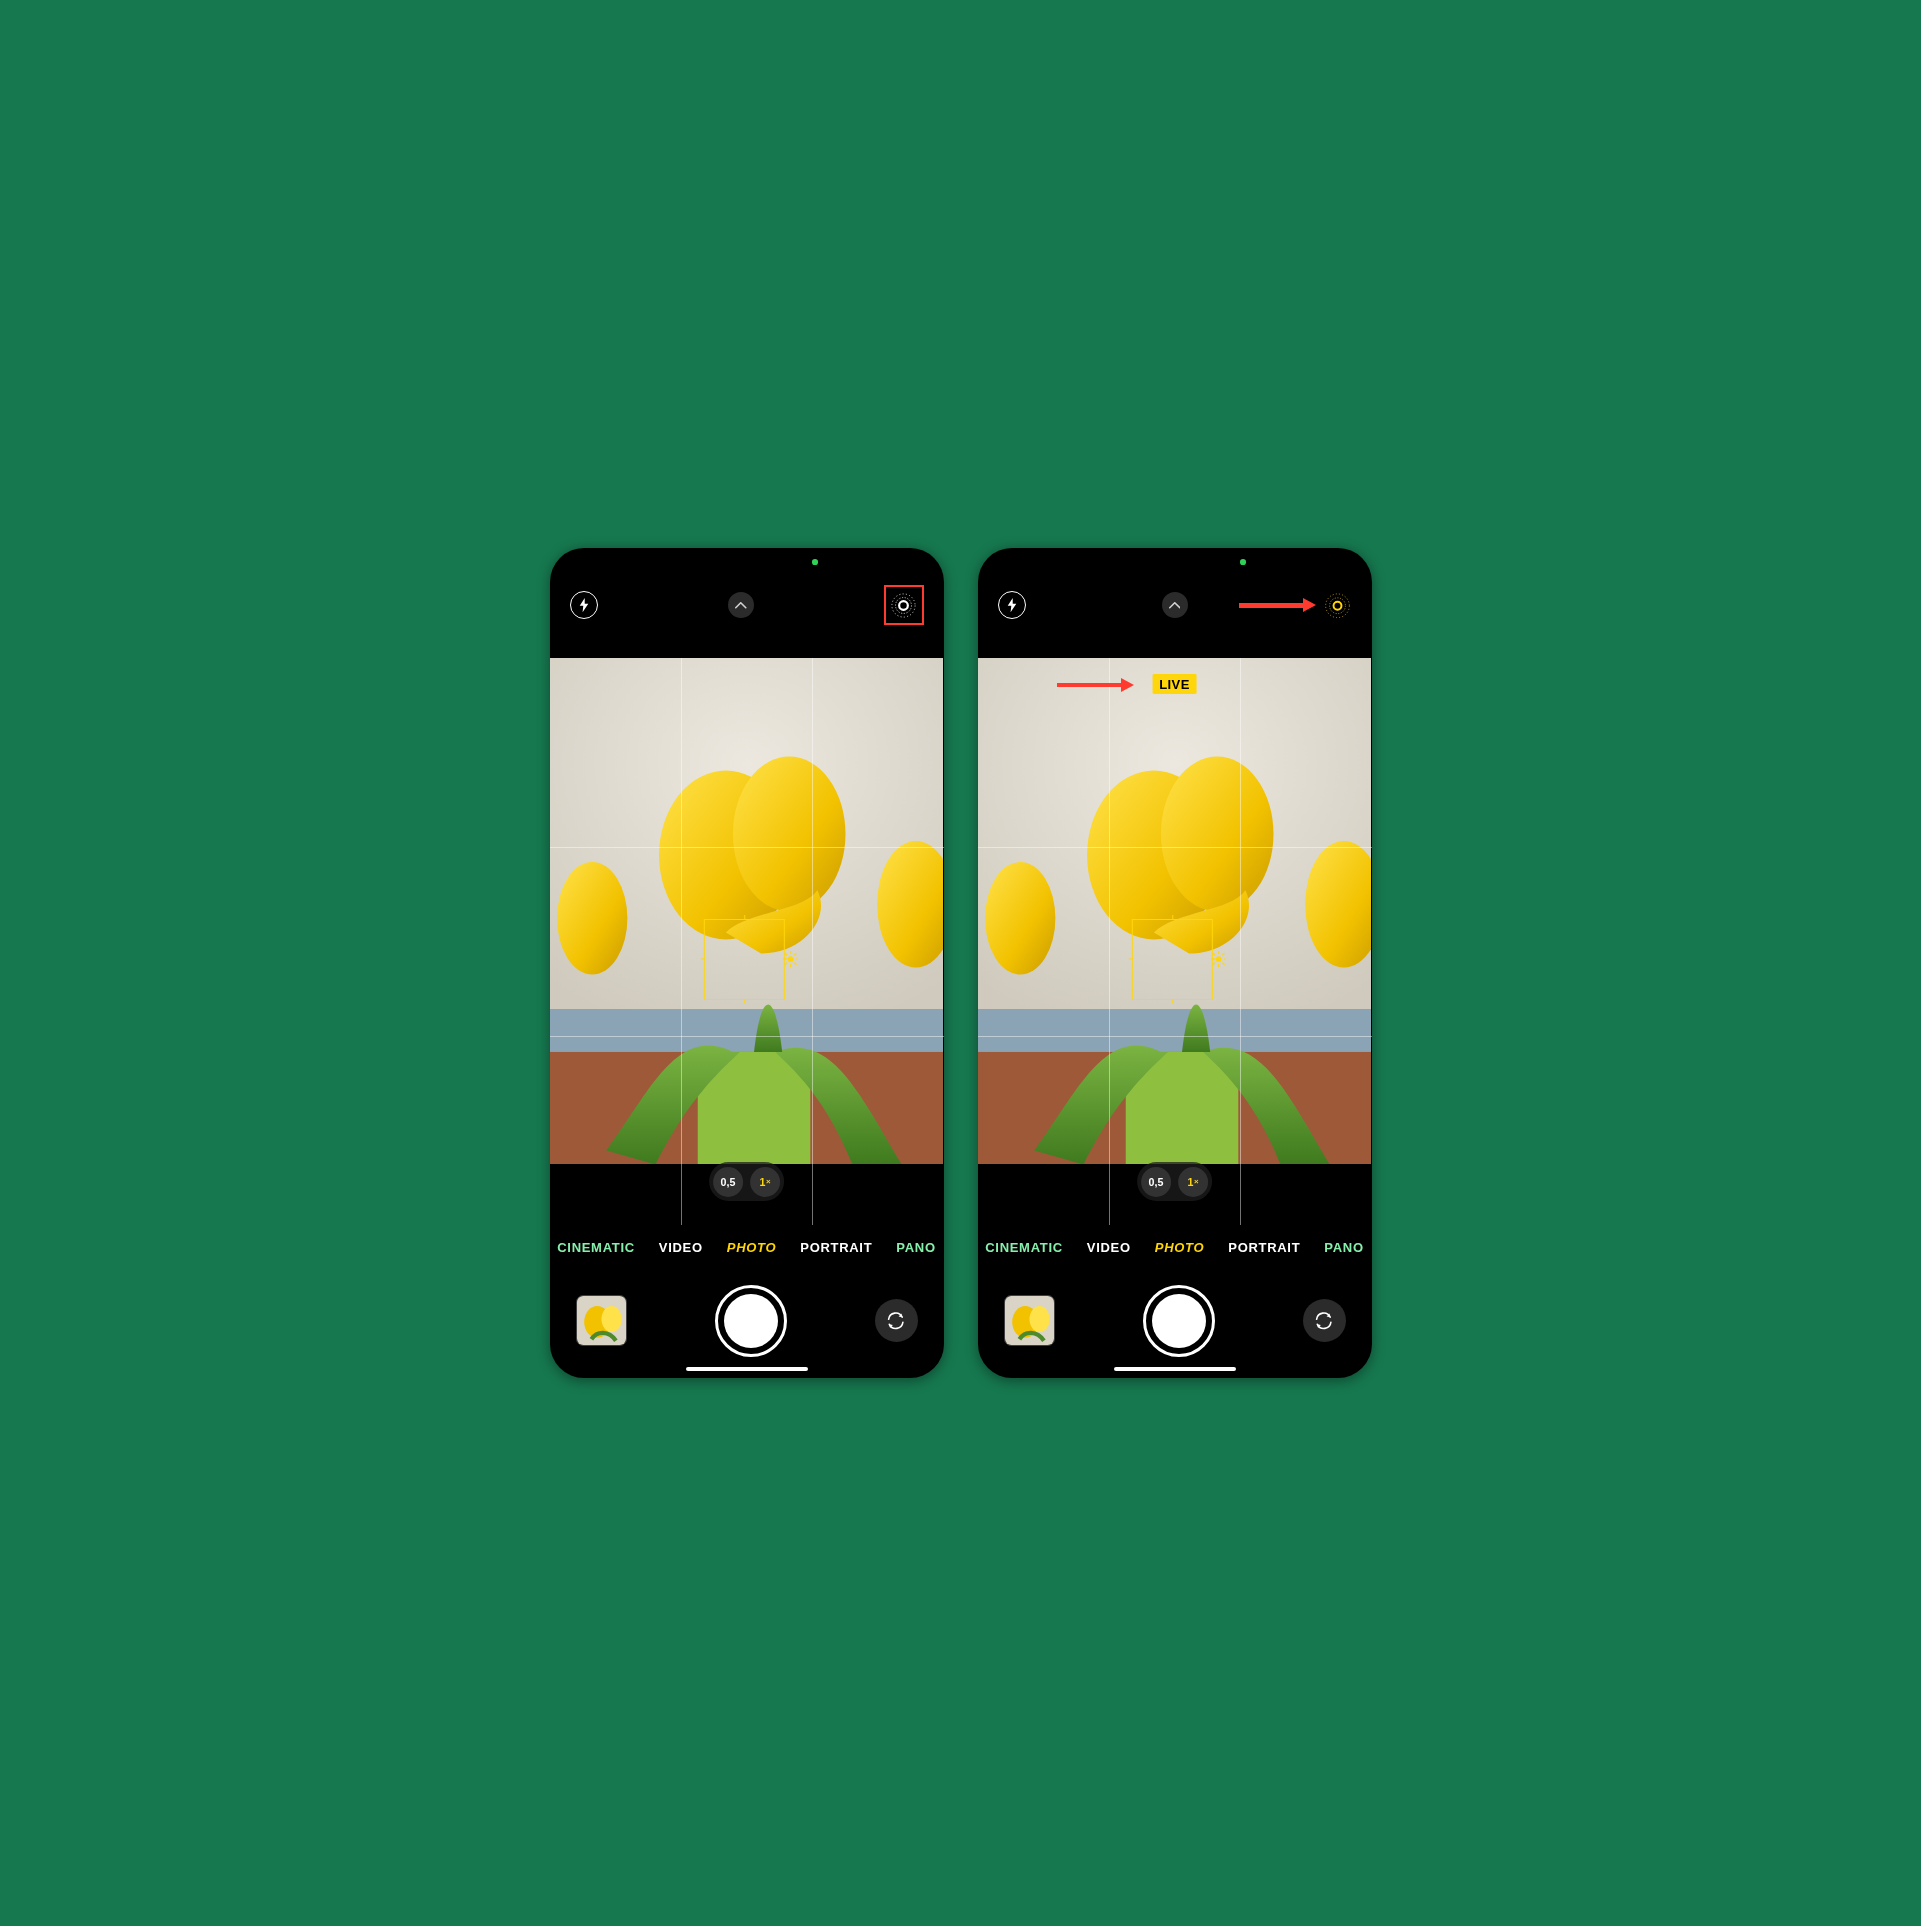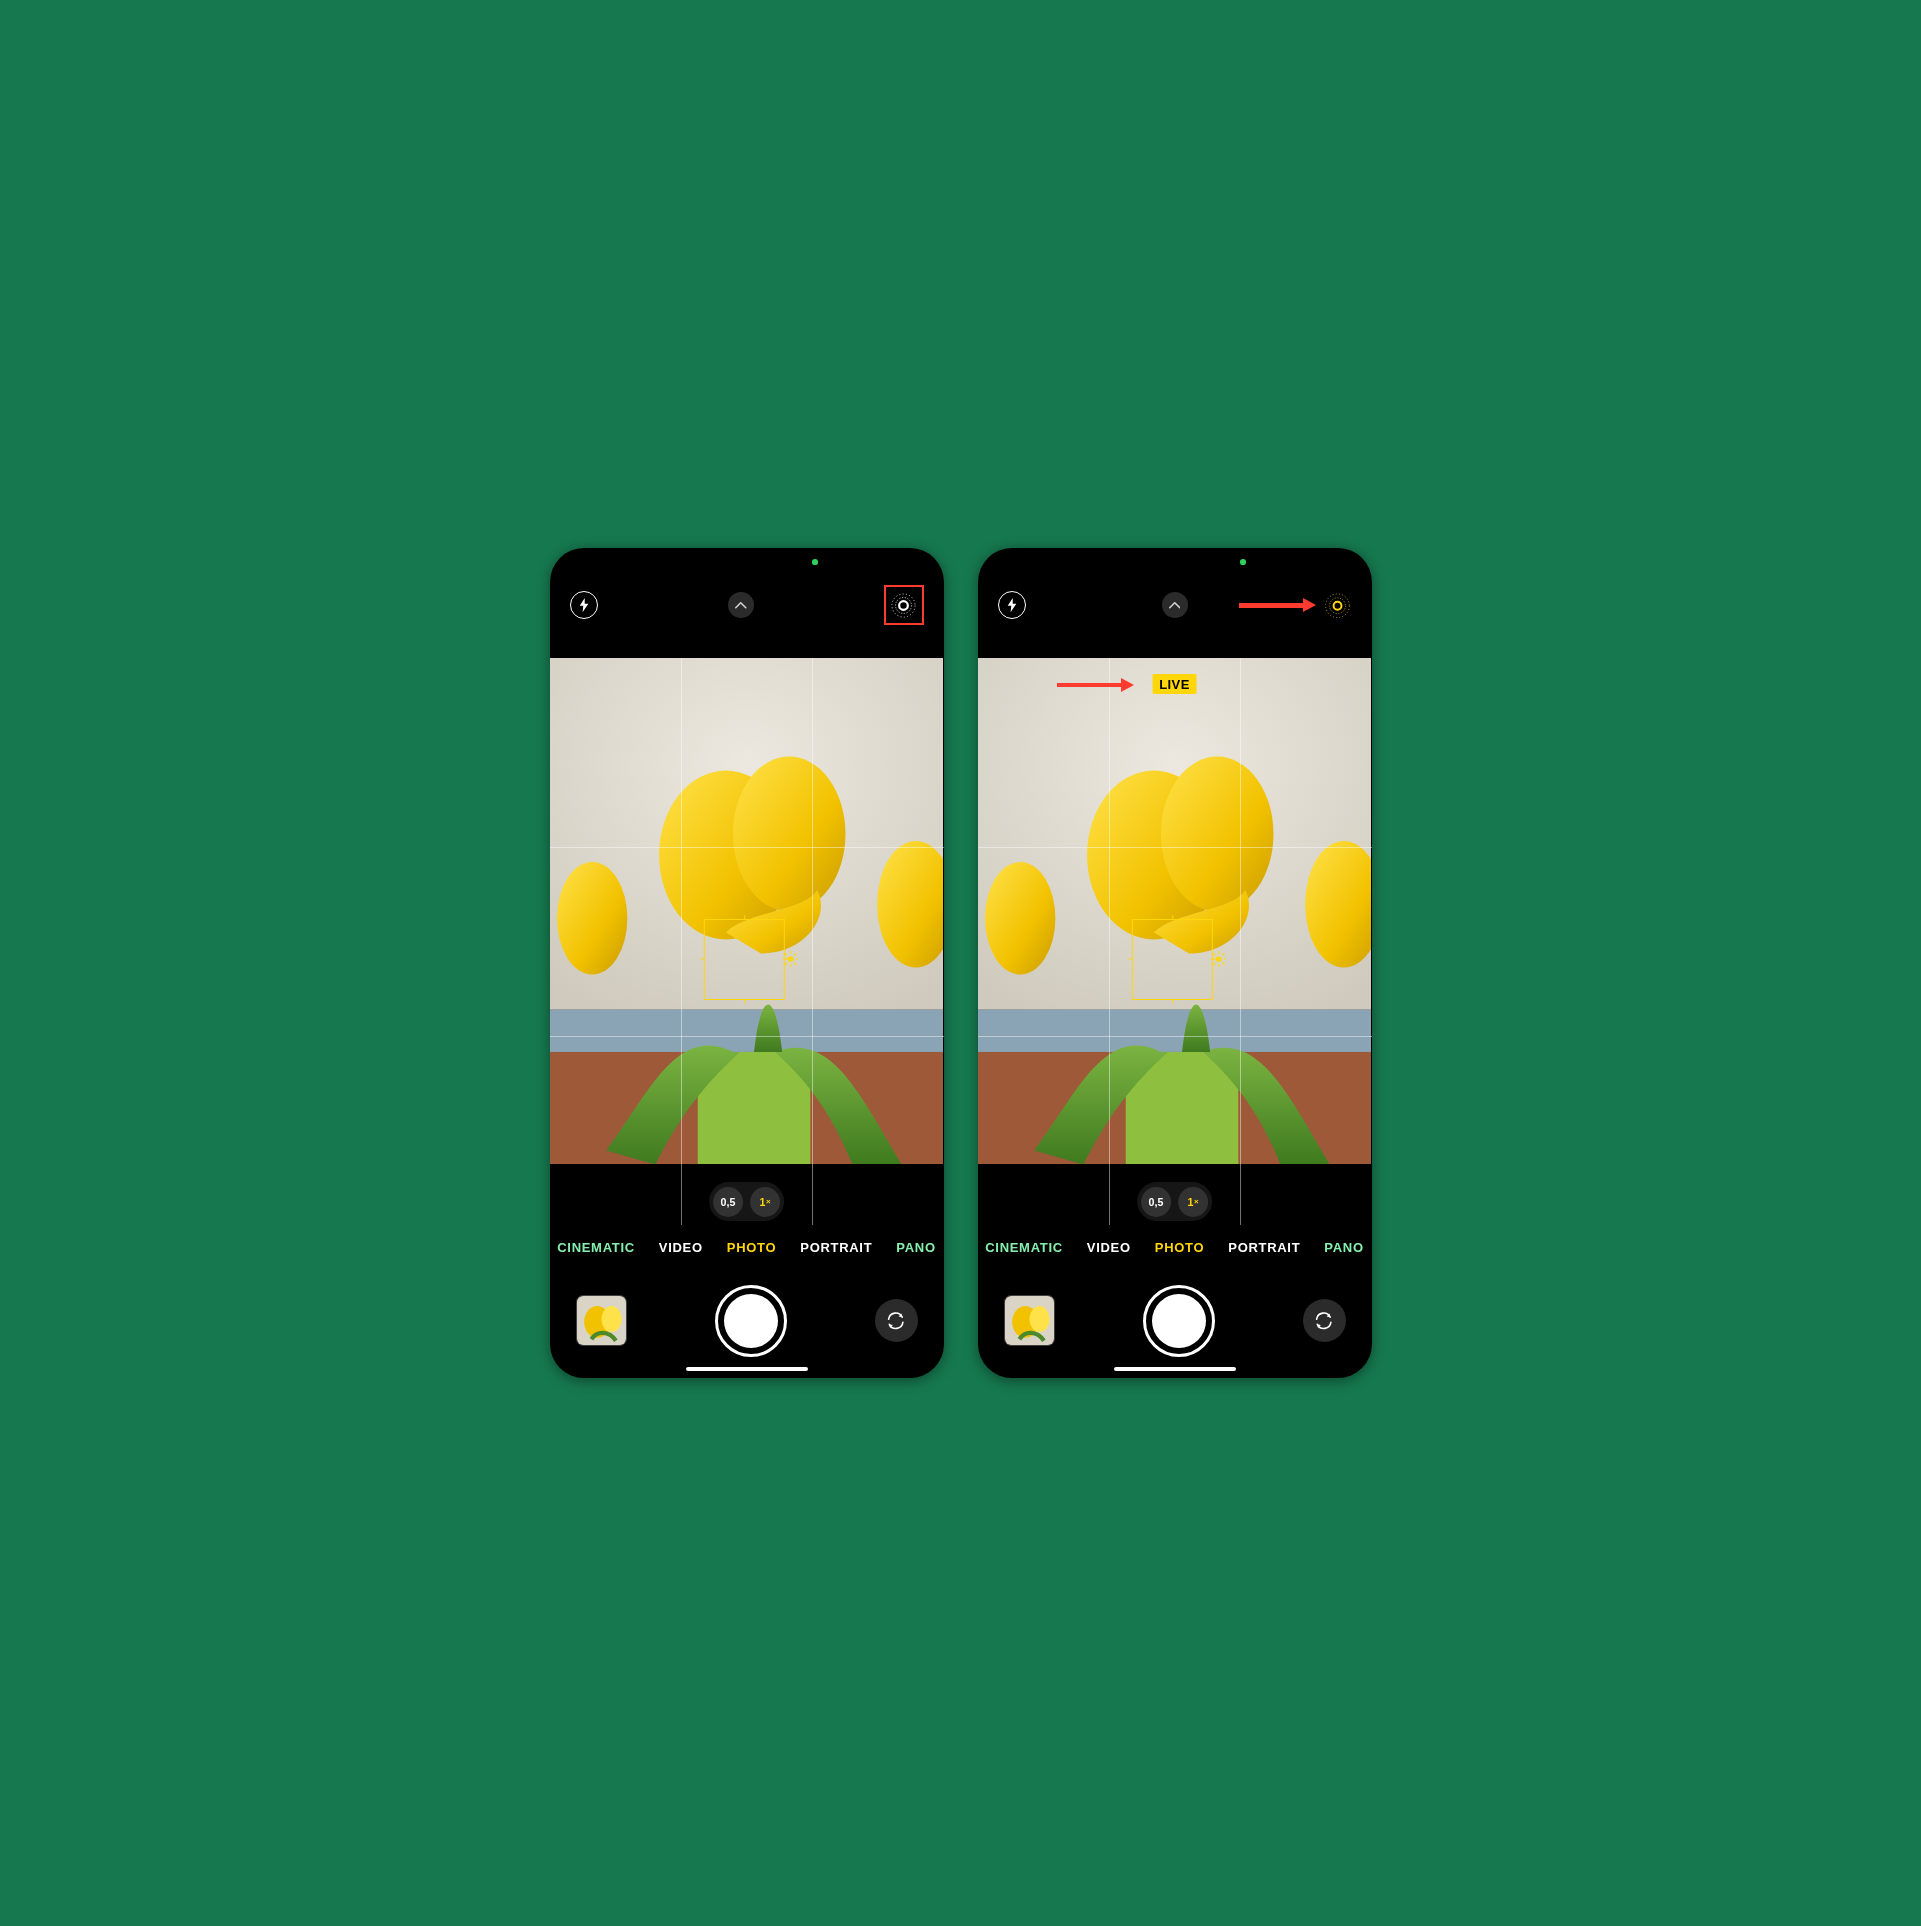--- a/index.html
+++ b/index.html
@@ -78,40 +78,40 @@
   .sun-icon{position:absolute;right:-14.3px;top:50%;transform:translateY(-50%);width:15.8px;height:15.8px;}
   
   .live-badge{
     position:absolute;top:15.8px;left:50%;transform:translateX(-50%);
     background:var(--yellow);color:#000;
     font-size:13px;font-weight:600;letter-spacing:0.4px;
     padding:2.9px 7.2px;border-radius:1.4px;
   }
   
   .zoom-wrap{
-    position:absolute;left:50%;bottom:4px;transform:translateX(-50%);
+    position:absolute;left:50%;bottom:24px;transform:translateX(-50%);
     background:rgba(30,30,30,.75);
     border-radius:715px;
     display:flex;gap:7.2px;padding:4.3px;
   }
   .zoom-pill{
     min-width:30px;height:30px;border-radius:50%;
     display:flex;align-items:center;justify-content:center;
     font-size:10.7px;font-weight:600;color:#fff;
     background:rgba(55,55,55,.85);
   }
   .zoom-pill.active{color:var(--yellow);}
   .zoom-pill .x{font-size:7.9px;margin-left:0.7px;}
   
   .modes{
     height:46px;display:flex;align-items:center;justify-content:center;gap:24px;
     font-size:13px;font-weight:600;letter-spacing:0.7px;color:#fff;
   }
   .modes .dim{color:#86efac;}
-  .modes .active{color:var(--yellow);}
+  .modes .active{color:var(--yellow);font-style:italic;}
   
   .bottom-controls{
     height:100px;display:flex;align-items:center;justify-content:space-between;
     padding:0 26px 7.2px 26px;
   }
   .thumb{
     width:49px;height:49px;border-radius:7.2px;overflow:hidden;position:relative;
     border:0.7px solid rgba(255,255,255,.25);
   }
   .shutter{

